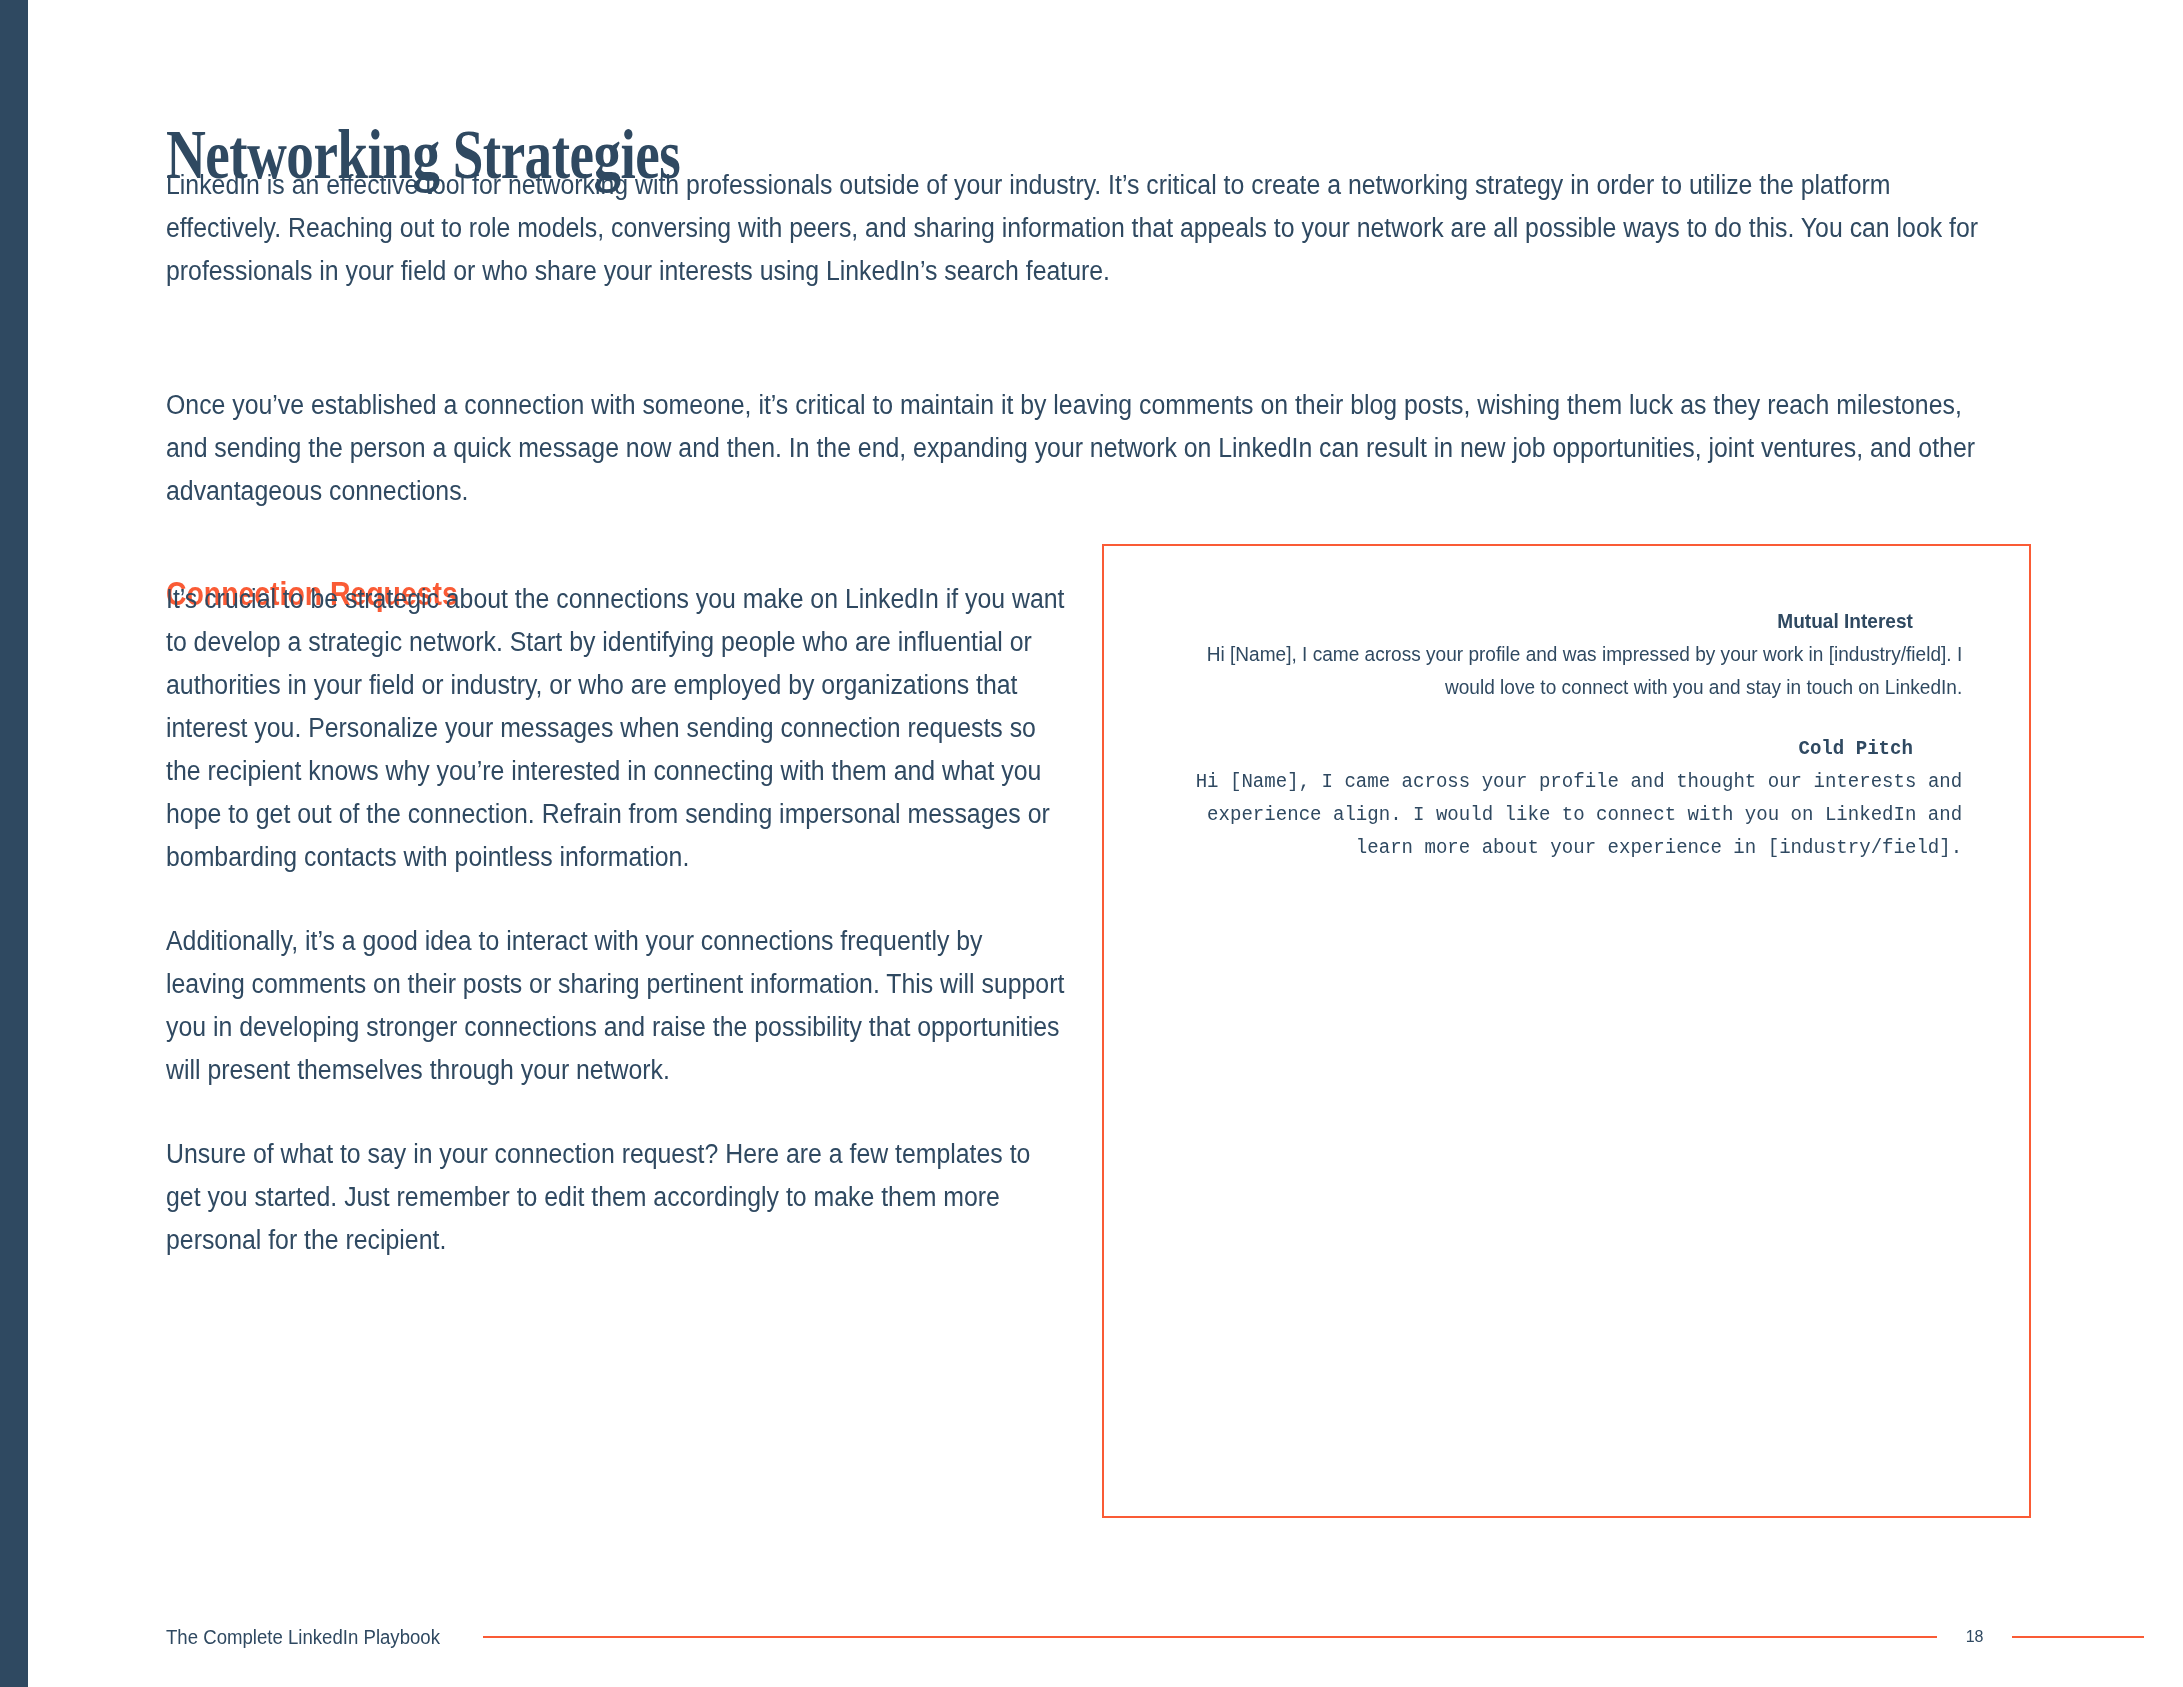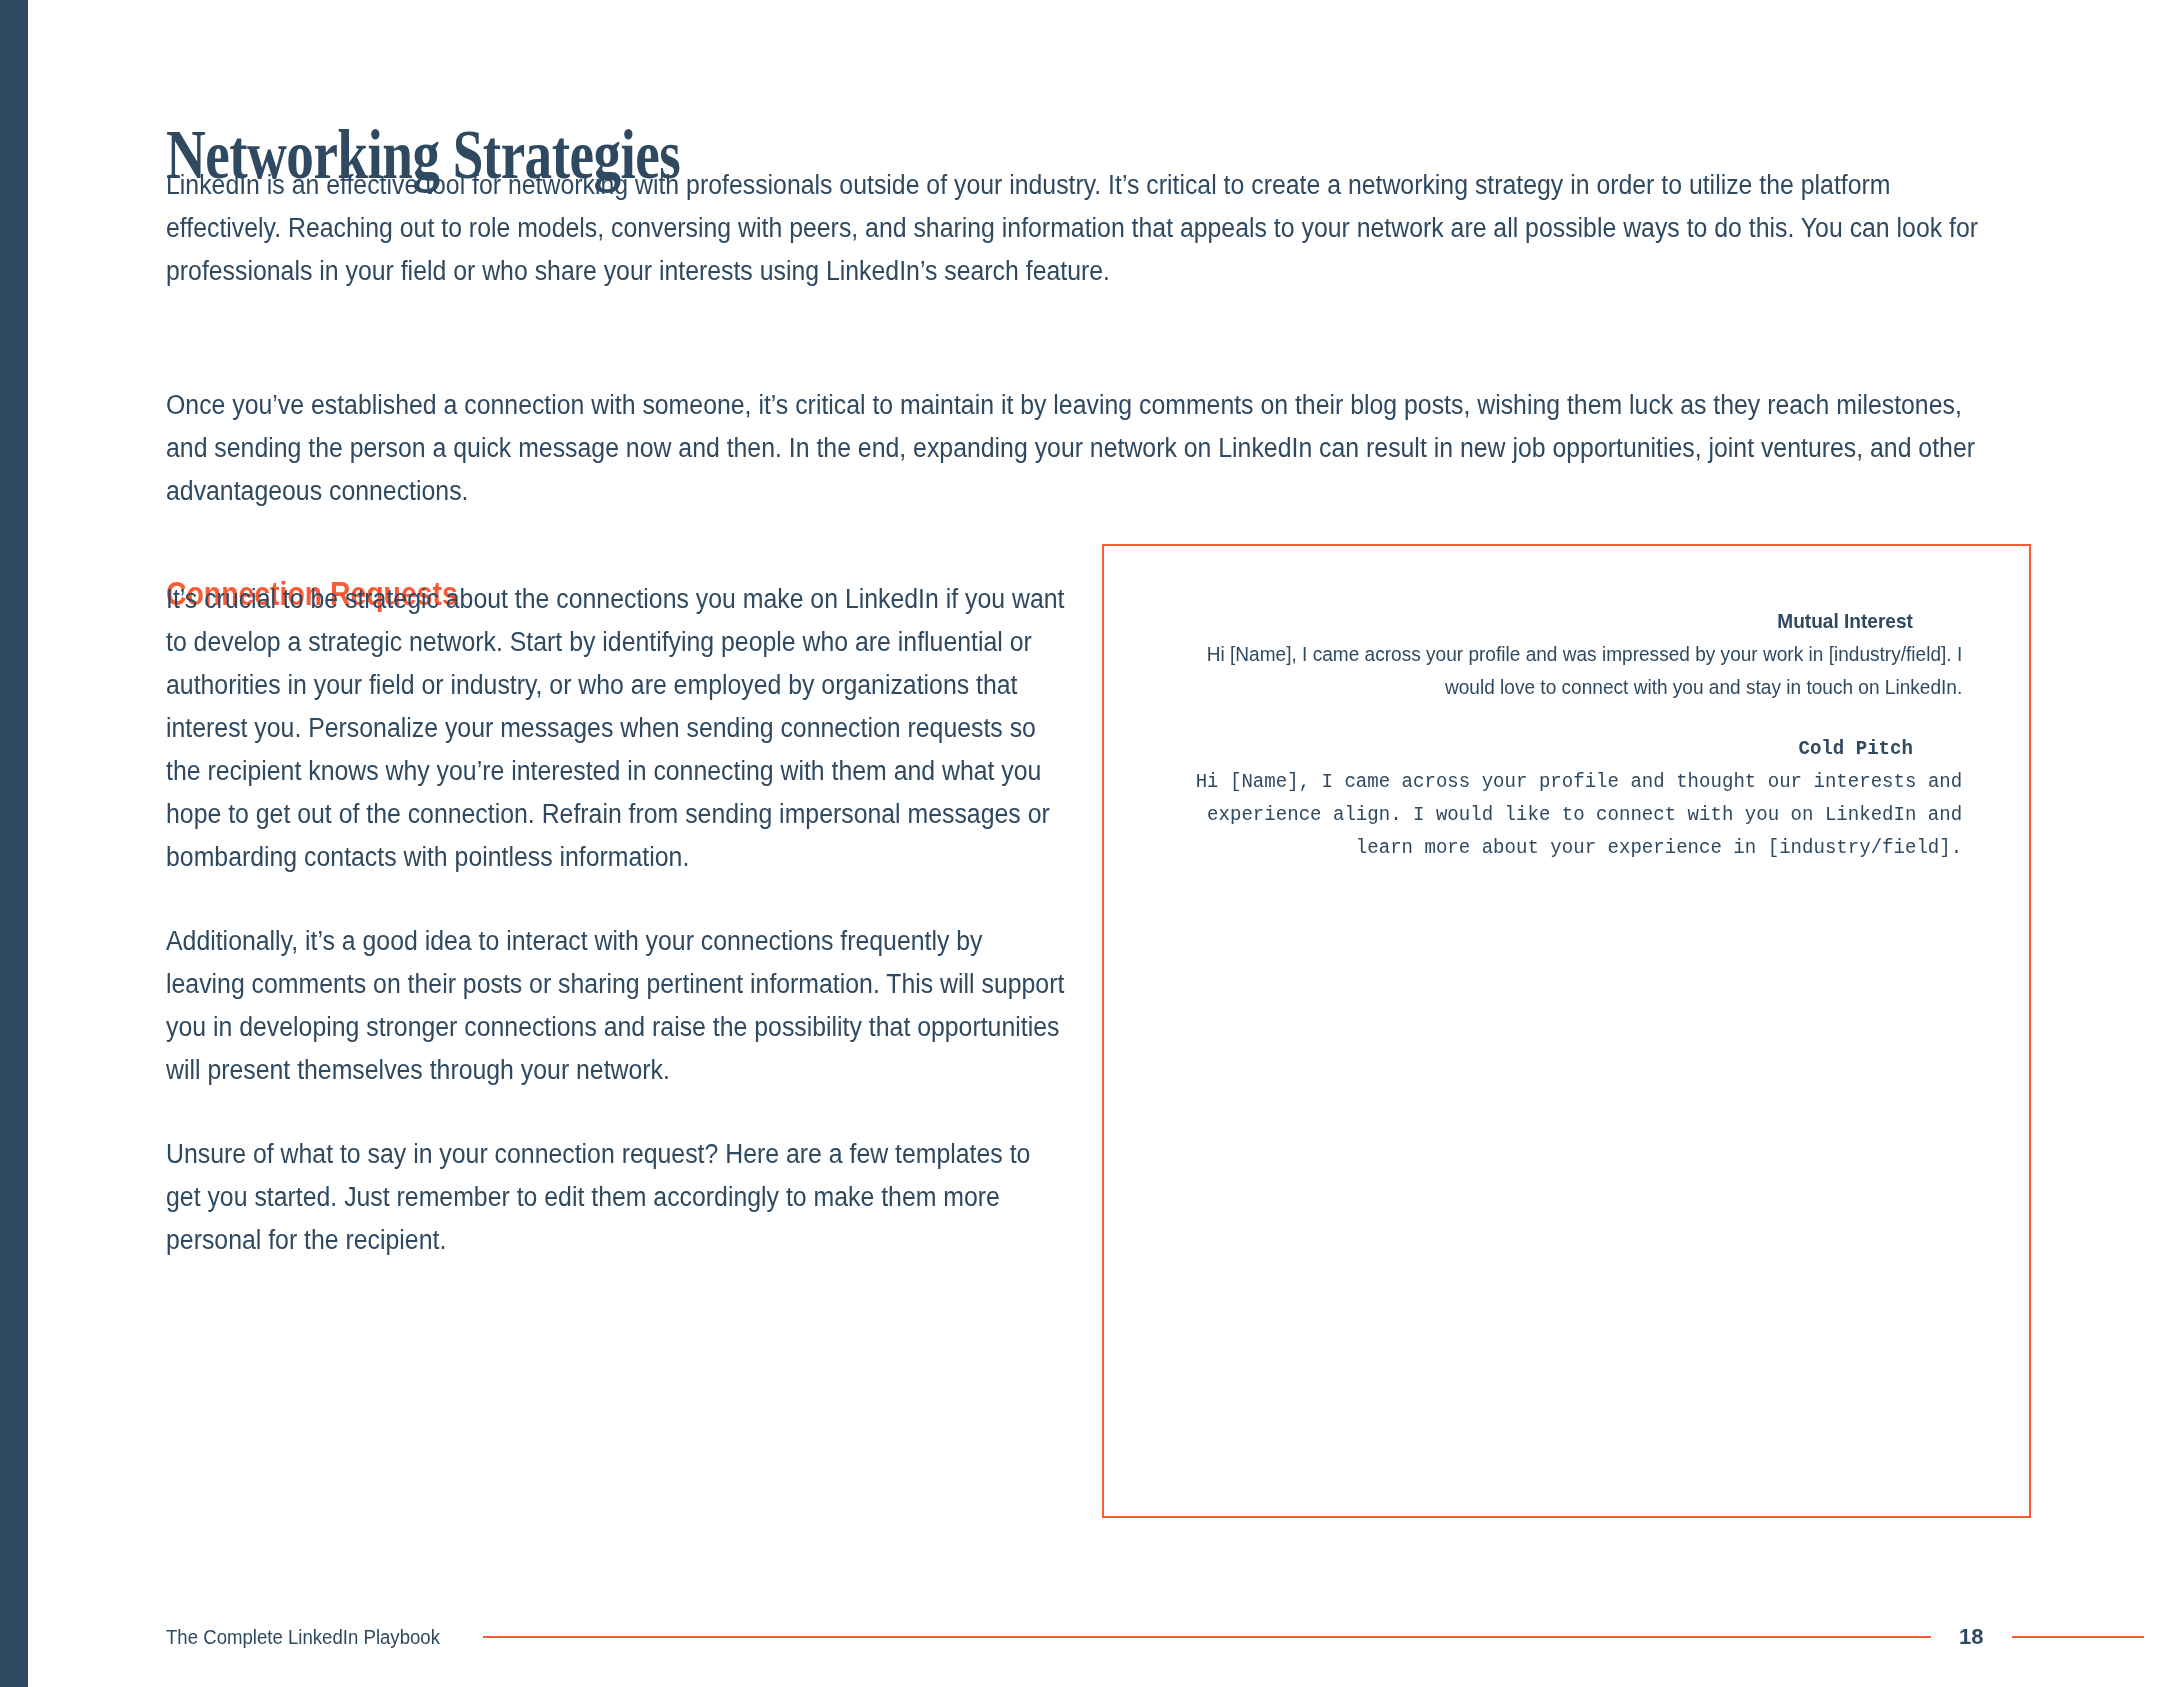--- a/index.html
+++ b/index.html
@@ -144,25 +144,24 @@
     transform-origin: left center;
     padding-right: 16px;
   }
   .footer-rule {
     flex: 1 1 auto;
     height: 2px;
     background: #fa5b35;
   }
   #footer-page-number {
     color: #2f4961;
-    font-size: 22px;
+    font-size: 16px;
     line-height: 22.5px;
     padding: 0 22.5px;
     white-space: nowrap;
-    font-weight: bold;
   }
   #footer-rule-right {
     flex: 0 0 132px;
     height: 2px;
     background: #fa5b35;
   }
 </style>
 </head>
 <body>
 

